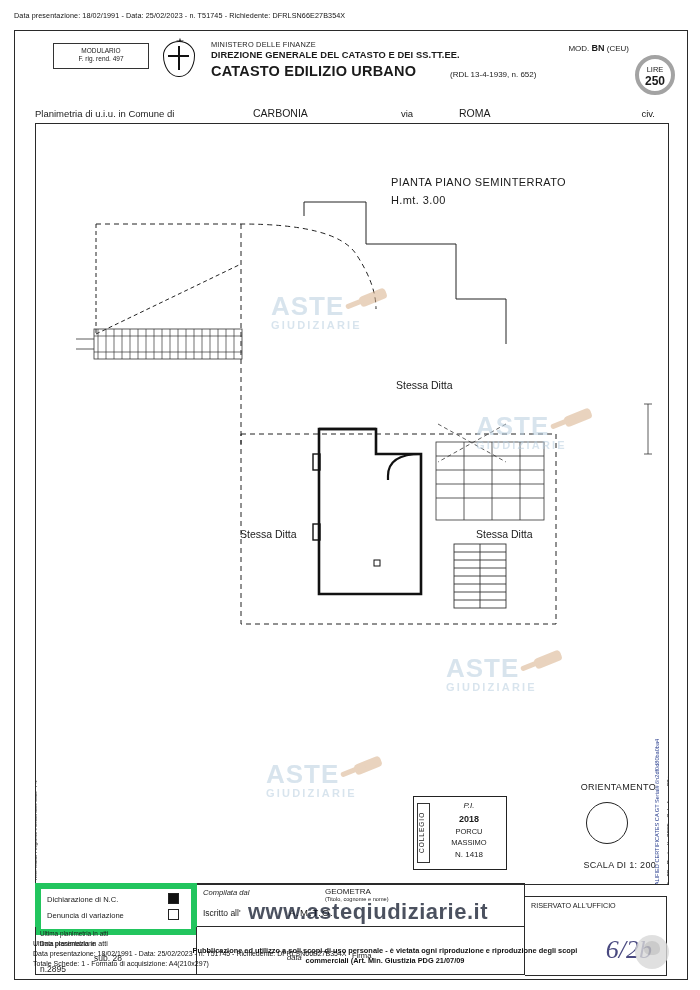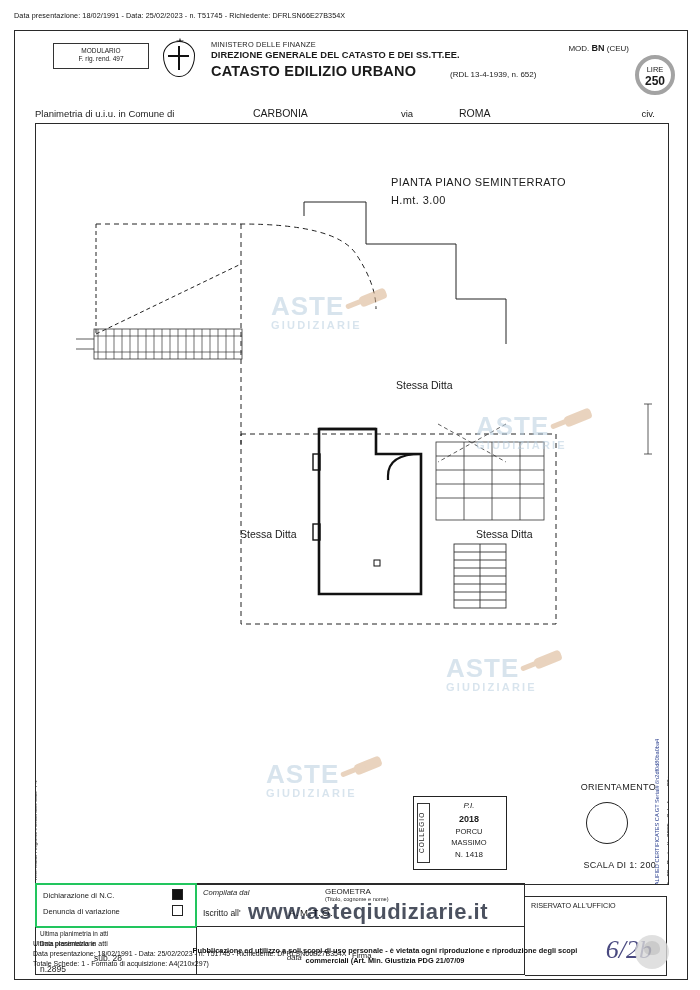--- a/index.html
+++ b/index.html
@@ -119,21 +119,21 @@
   }
   .stampbox .l1{position:absolute;left:22px;top:4px;width:66px;font-size:8px;font-style:italic;}
   .stampbox .l2{position:absolute;left:22px;top:17px;width:66px;font-size:9px;font-weight:bold;}
   .stampbox .l3{position:absolute;left:22px;top:30px;width:66px;font-size:7.5px;}
   .stampbox .l4{position:absolute;left:22px;top:41px;width:66px;font-size:7.5px;}
   .stampbox .l5{position:absolute;left:22px;top:53px;width:66px;font-size:8px;}
 
   
   .foot{position:absolute;left:20px;top:852px;width:632px;height:92px;font-size:7.6px;}
   .foot .cell{position:absolute;box-sizing:border-box;}
-  .fA{left:0;top:0;width:162px;height:45px;border:2px solid #22c55e;}
+  .fA{left:0;top:0;width:162px;height:52px;border:6px solid #22c55e;}
   .fB{left:162px;top:0;width:328px;height:44px;border:1px solid #2a2a2a;border-left:0;}
   .fC{left:490px;top:13px;width:142px;height:80px;border:1px solid #2a2a2a;border-left:0;}
   .fD{left:0;top:44px;width:162px;height:48px;border:1px solid #2a2a2a;border-top:0;}
   .fE{left:162px;top:44px;width:328px;height:48px;border:1px solid #2a2a2a;border-left:0;border-top:0;}
 
   .fA .r1{position:absolute;left:6px;top:6px;}
   .fA .r2{position:absolute;left:6px;top:22px;}
   .fA .sq1{position:absolute;right:12px;top:4px;width:9px;height:9px;border:1px solid #222;background:#111;}
   .fA .sq2{position:absolute;right:12px;top:20px;width:9px;height:9px;border:1px solid #222;background:#fff;}
 

